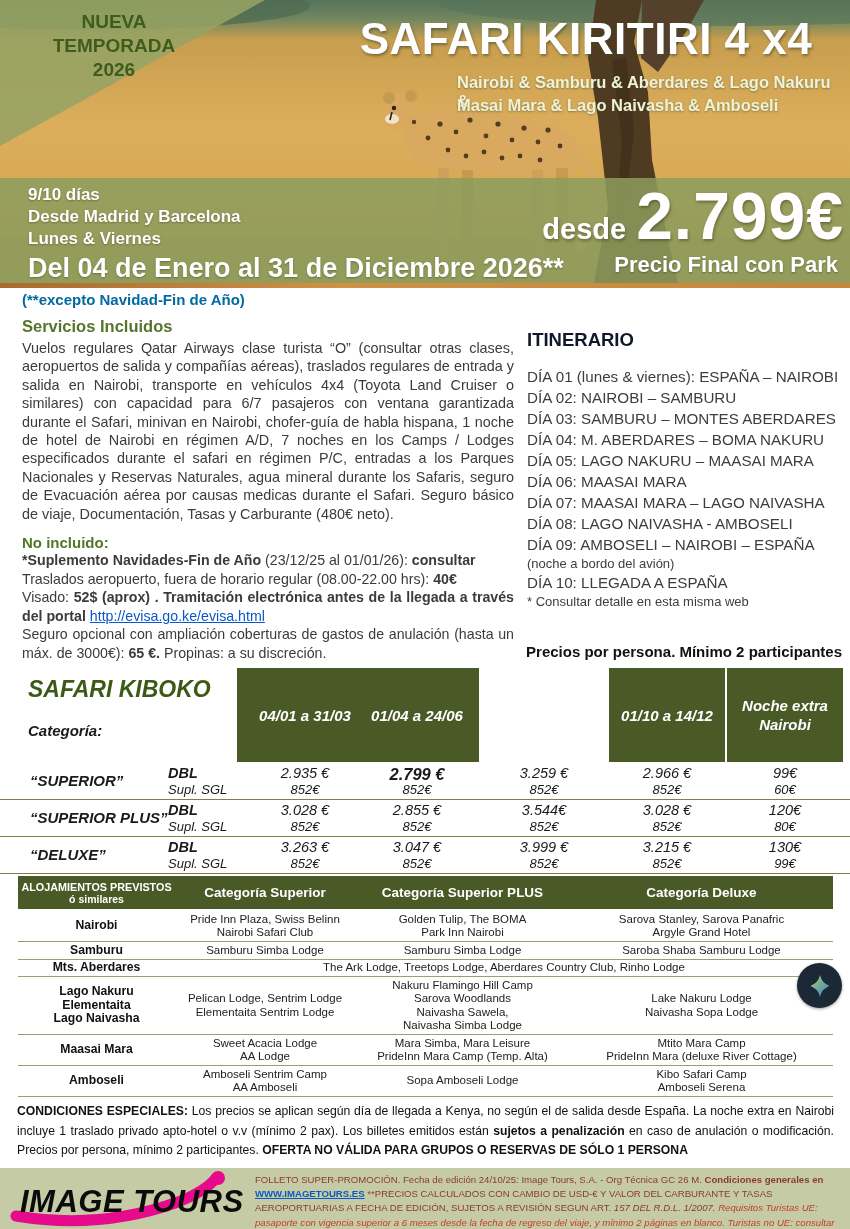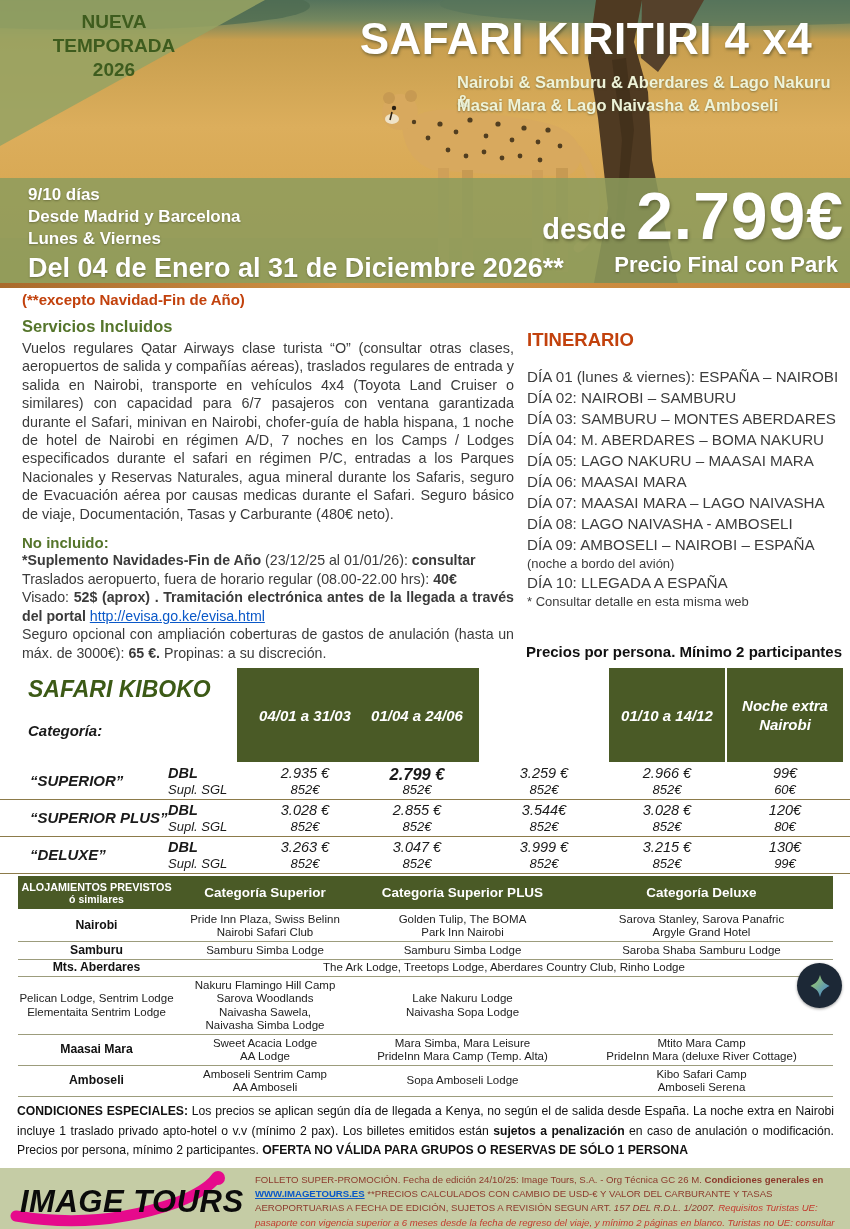--- a/index.html
+++ b/index.html
@@ -31,30 +31,30 @@
                 color:#fff;text-shadow:1px 2px 3px rgba(60,60,30,.5);}
   .pb-desde{font-size:29px;font-weight:bold;}
   .pb-price{font-size:66px;font-weight:bold;letter-spacing:1px;}
   .pb-note{position:absolute;right:12px;top:74px;font-size:22px;font-weight:bold;color:#fff;
            text-shadow:0 1px 2px rgba(60,60,30,.5);}
   .orange-strip{position:absolute;left:0;top:283px;width:850px;height:5px;
                 background:linear-gradient(90deg,#a96a2c,#cf9245 40%,#c8863b);}
 
   
   .col-left{position:absolute;left:22px;top:291px;width:492px;}
-  .except{font-size:15px;font-weight:bold;color:#c2410c;}
+  .except{font-size:15px;font-weight:bold;color:#0369a1;}
   .sec-title{margin-top:9px;font-size:16.5px;font-weight:bold;color:#55752b;}
   .services-body{margin-top:3px;font-size:14.4px;line-height:18.4px;color:#3b3b3b;
                  text-align:justify;}
   .noinc-title{margin-top:11px;font-size:15px;font-weight:bold;color:#55752b;}
   .noinc-line{font-size:14.2px;line-height:18.6px;color:#3b3b3b;text-align:justify;}
 
   
   .col-right{position:absolute;left:527px;top:329px;width:318px;}
-  .itin-title{font-size:18.5px;font-weight:bold;color:#c2410c;margin-bottom:15px;}
+  .itin-title{font-size:18.5px;font-weight:bold;color:#0f172a;margin-bottom:15px;}
   .it-line{font-size:15.2px;line-height:21px;color:#3d3d3d;white-space:nowrap;}
   .it-small{font-size:13px;line-height:17px;color:#3d3d3d;}
   .precios-note{position:absolute;left:420px;top:643px;width:422px;text-align:right;
                 font-size:15px;font-weight:bold;color:#111;}
 
   
   .ptable{position:absolute;left:0;top:668px;width:850px;height:204px;font-style:italic;}
   .pt-title{position:absolute;left:28px;top:8px;font-size:23px;font-weight:bold;color:#3c5a16;}
   .pt-cat{position:absolute;left:28px;top:54px;font-size:15px;font-weight:bold;color:#1a1a1a;}
   .pt-hbox{position:absolute;top:0;height:94px;background:#4a5a26;color:#fff;font-weight:bold;
@@ -336,20 +336,23 @@
         <div class="aplace">Samburu</div>
         <div class="acell">Samburu Simba Lodge</div>
         <div class="acell">Samburu Simba Lodge</div>
         <div class="acell">Saroba Shaba Samburu Lodge</div>
       </div>
       <div class="arow span">
         <div class="aplace">Mts. Aberdares</div>
         <div class="acell">The Ark Lodge, Treetops Lodge, Aberdares Country Club, Rinho Lodge</div>
       </div>
       <div class="arow">
+        <div class="aplace">Lago Nakuru
+Elementaita
+Lago Naivasha</div>
         <div class="acell">Pelican Lodge, Sentrim Lodge
 Elementaita Sentrim Lodge</div>
         <div class="acell">Nakuru Flamingo Hill Camp
 Sarova Woodlands
 Naivasha Sawela,
 Naivasha Simba Lodge</div>
         <div class="acell">Lake Nakuru Lodge
 Naivasha Sopa Lodge</div>
       </div>
       <div class="arow">

